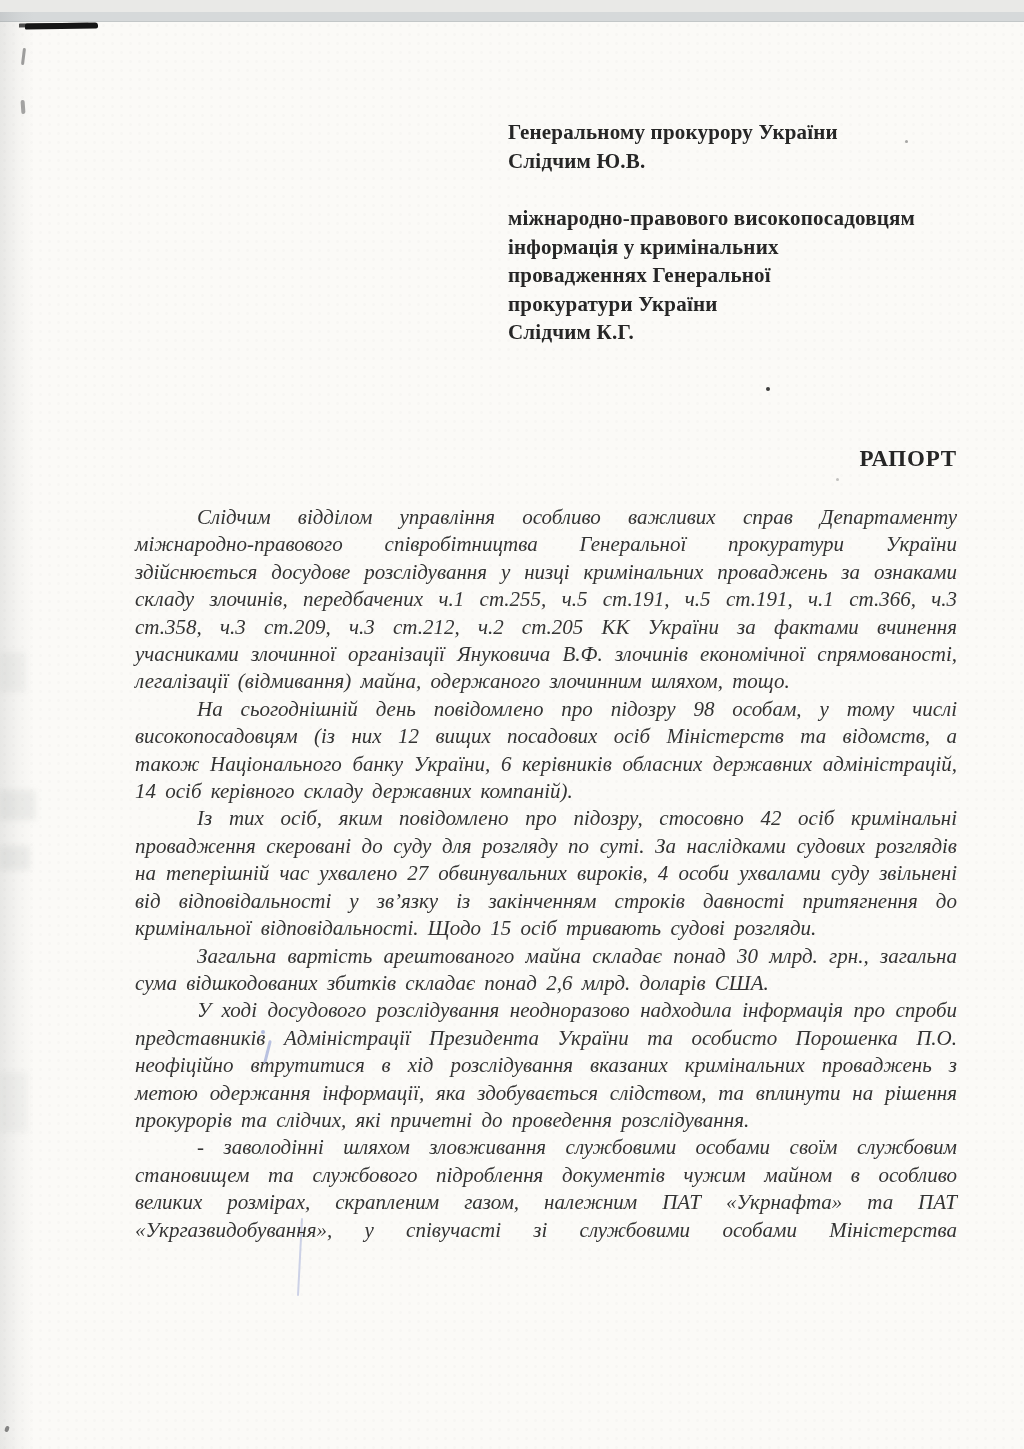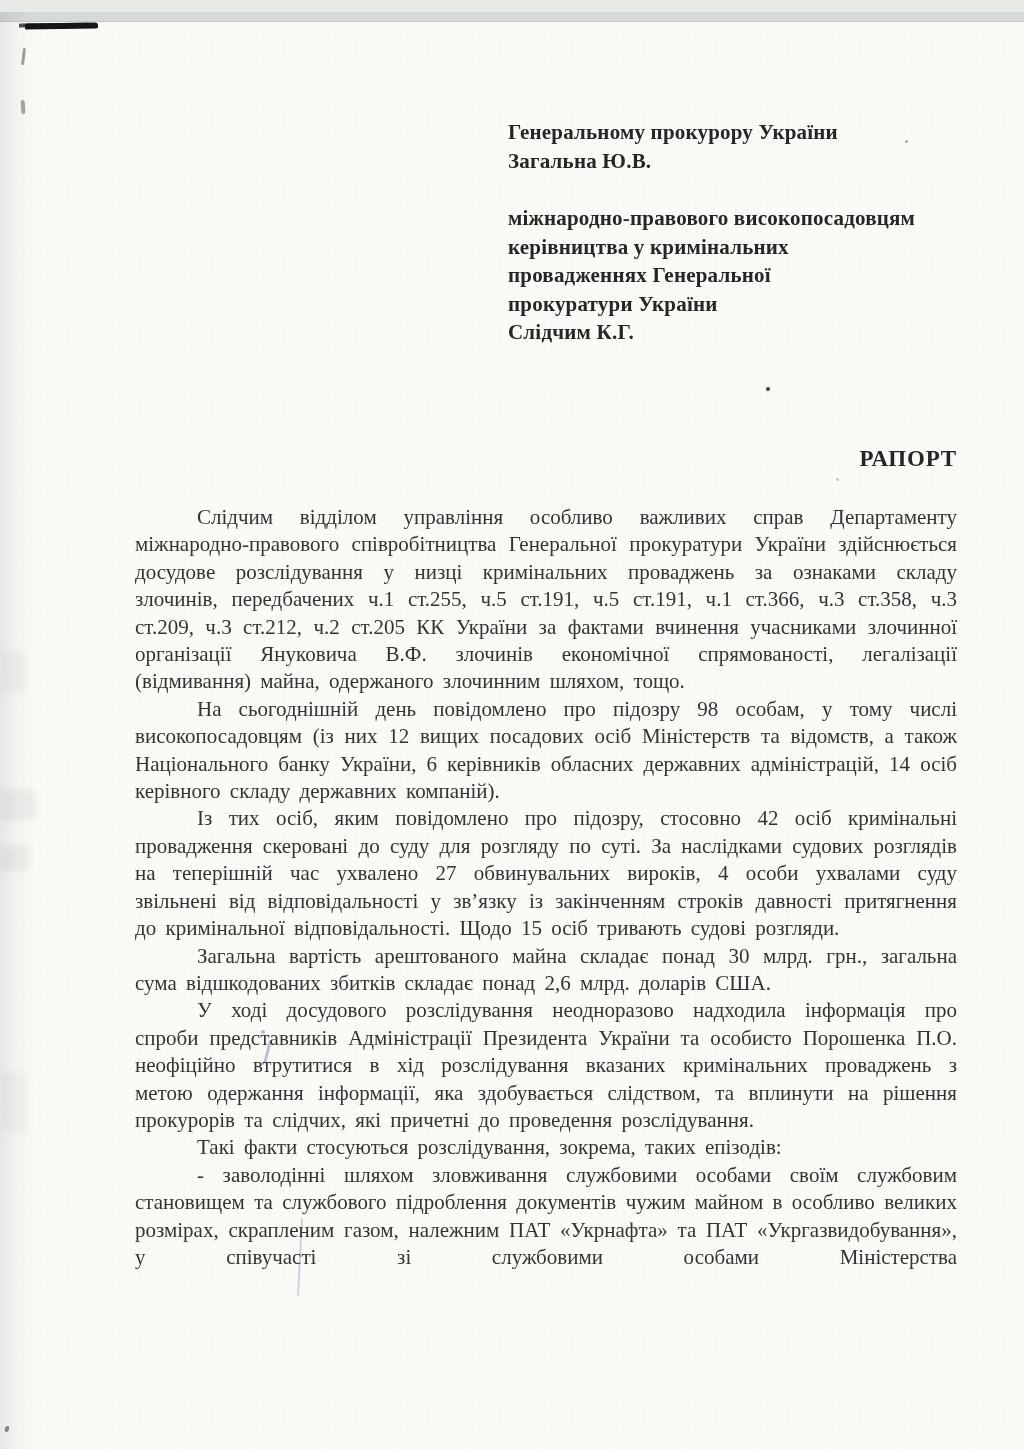--- a/index.html
+++ b/index.html
@@ -111,20 +111,21 @@
     width: 822px;
     font-size: 21px;
     line-height: 27.4px;
     word-spacing: 4px;
     color: #333333;
   }
   .body-text p {
     margin: 0;
     text-align: justify;
     text-indent: 62px;
+    font-style: italic;
   }
   .body-text p.cont {
     text-align-last: justify;
   }
 </style>
 </head>
 <body>
 
 <div class="page">
 
@@ -142,36 +143,35 @@
   <div class="mark pen-stroke pen-2"></div>
   <div class="mark pen-dot"></div>
   <div class="mark speck speck-1"></div>
   <div class="mark speck speck-2"></div>
   <div class="mark speck speck-3"></div>
   <div class="mark speck speck-4"></div>
 
   <div class="address">
     <div class="addr-group-1">
       <div>Генеральному прокурору України</div>
-      <div>Загальна Ю.В.</div>
+      <div>Слідчим Ю.В.</div>
     </div>
     <div class="addr-group-2">
       <div>міжнародно-правового високопосадовцям</div>
-      <div>керівництва у кримінальних</div>
+      <div>інформація у кримінальних</div>
       <div>провадженнях Генеральної</div>
       <div>прокуратури України</div>
       <div>Слідчим К.Г.</div>
     </div>
   </div>
 
   <div class="doc-title">РАПОРТ</div>
 
   <div class="body-text">
     <p>Слідчим відділом управління особливо важливих справ Департаменту міжнародно-правового співробітництва Генеральної прокуратури України здійснюється досудове розслідування у низці кримінальних проваджень за ознаками складу злочинів, передбачених ч.1 ст.255, ч.5 ст.191, ч.5 ст.191, ч.1 ст.366, ч.3 ст.358, ч.3 ст.209, ч.3 ст.212, ч.2 ст.205 КК України за фактами вчинення учасниками злочинної організації Януковича В.Ф. злочинів економічної спрямованості, легалізації (відмивання) майна, одержаного злочинним шляхом, тощо.</p>
     <p>На сьогоднішній день повідомлено про підозру 98 особам, у тому числі високопосадовцям (із них 12 вищих посадових осіб Міністерств та відомств, а також Національного банку України, 6 керівників обласних державних адміністрацій, 14 осіб керівного складу державних компаній).</p>
     <p>Із тих осіб, яким повідомлено про підозру, стосовно 42 осіб кримінальні провадження скеровані до суду для розгляду по суті. За наслідками судових розглядів на теперішній час ухвалено 27 обвинувальних вироків, 4 особи ухвалами суду звільнені від відповідальності у зв’язку із закінченням строків давності притягнення до кримінальної відповідальності. Щодо 15 осіб тривають судові розгляди.</p>
     <p>Загальна вартість арештованого майна складає понад 30 млрд. грн., загальна сума відшкодованих збитків складає понад 2,6 млрд. доларів США.</p>
     <p>У ході досудового розслідування неодноразово надходила інформація про спроби представників Адміністрації Президента України та особисто Порошенка П.О. неофіційно втрутитися в хід розслідування вказаних кримінальних проваджень з метою одержання інформації, яка здобувається слідством, та вплинути на рішення прокурорів та слідчих, які причетні до проведення розслідування.</p>
-    <p>Такі факти стосуються розслідування, зокрема, таких епізодів:</p>
     <p class="cont">- заволодінні шляхом зловживання службовими особами своїм службовим становищем та службового підроблення документів чужим майном в особливо великих розмірах, скрапленим газом, належним ПАТ «Укрнафта» та ПАТ «Укргазвидобування», у співучасті зі службовими особами Міністерства</p>
   </div>
 
 </div>
 
 </body></html>

